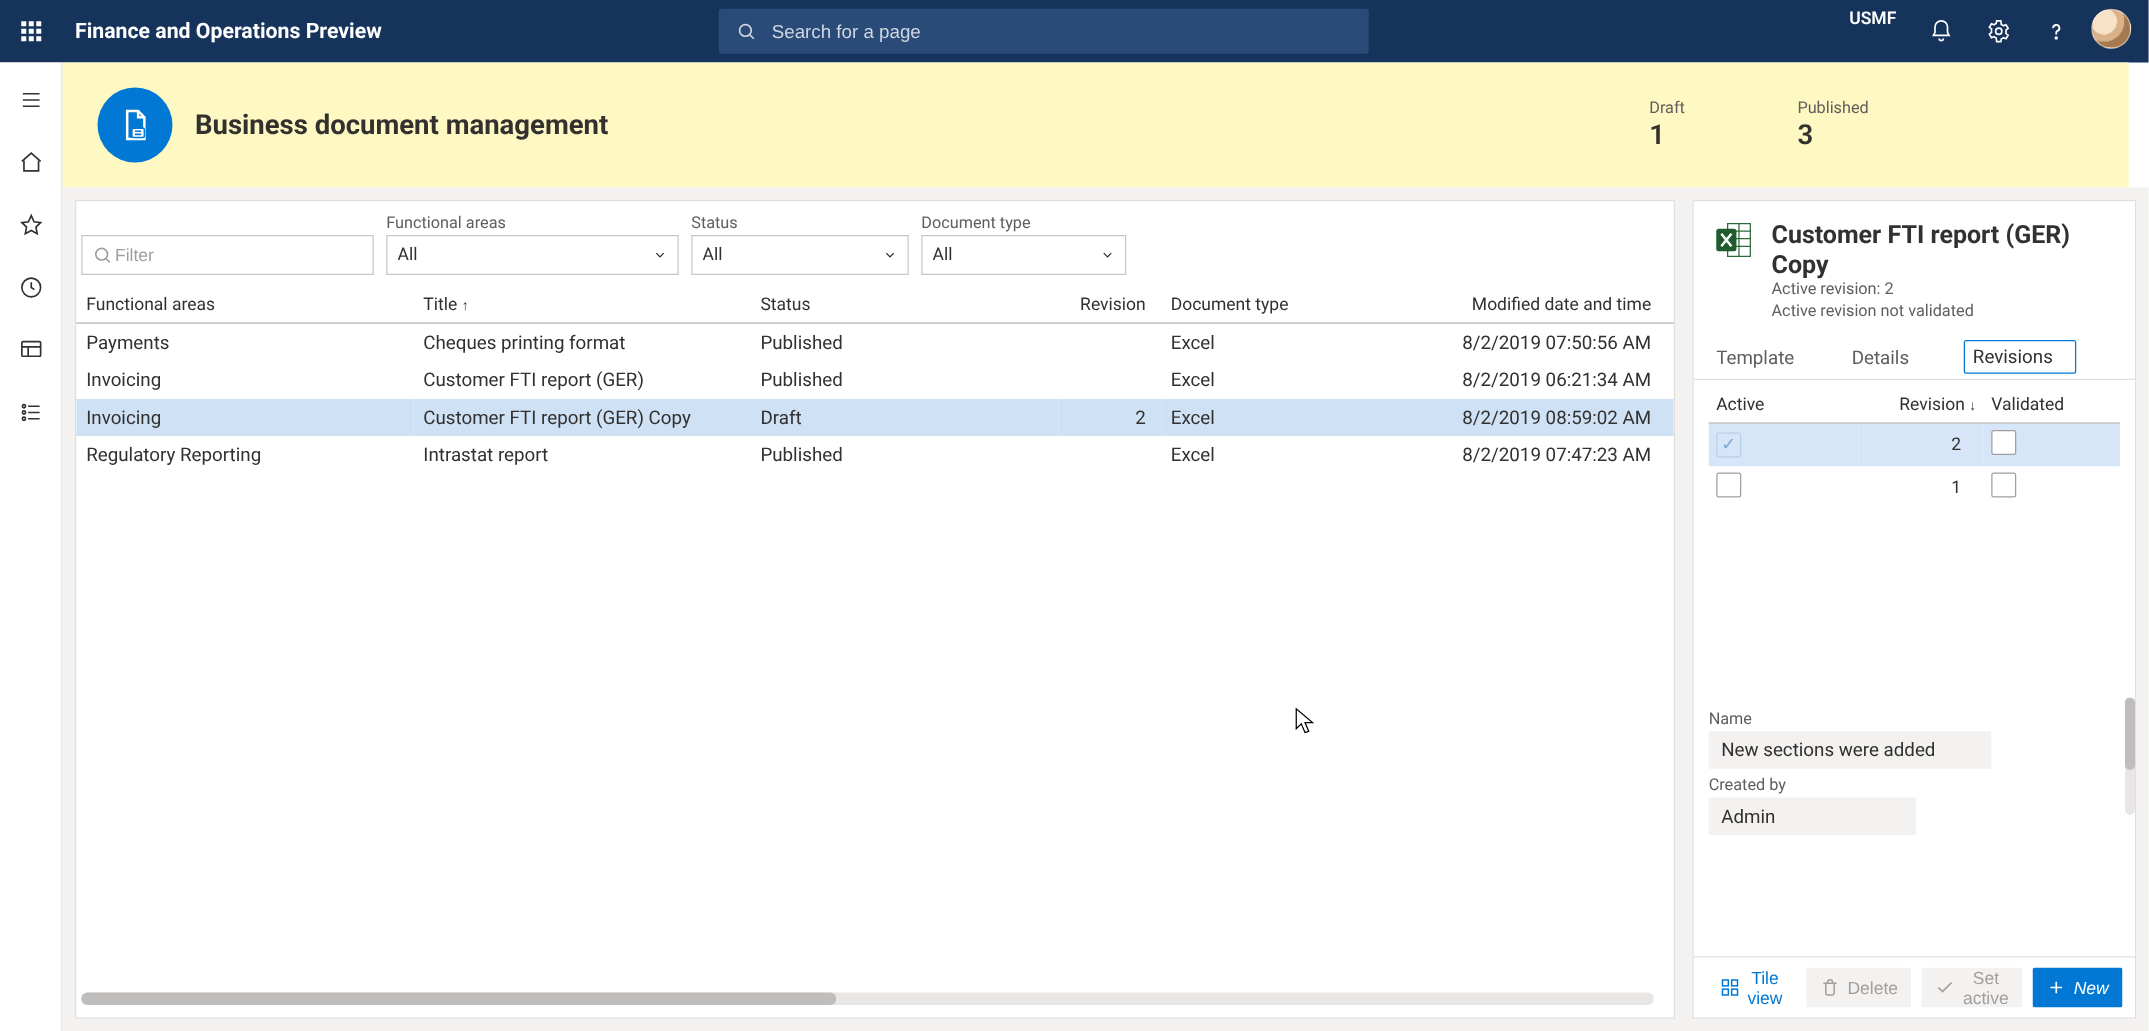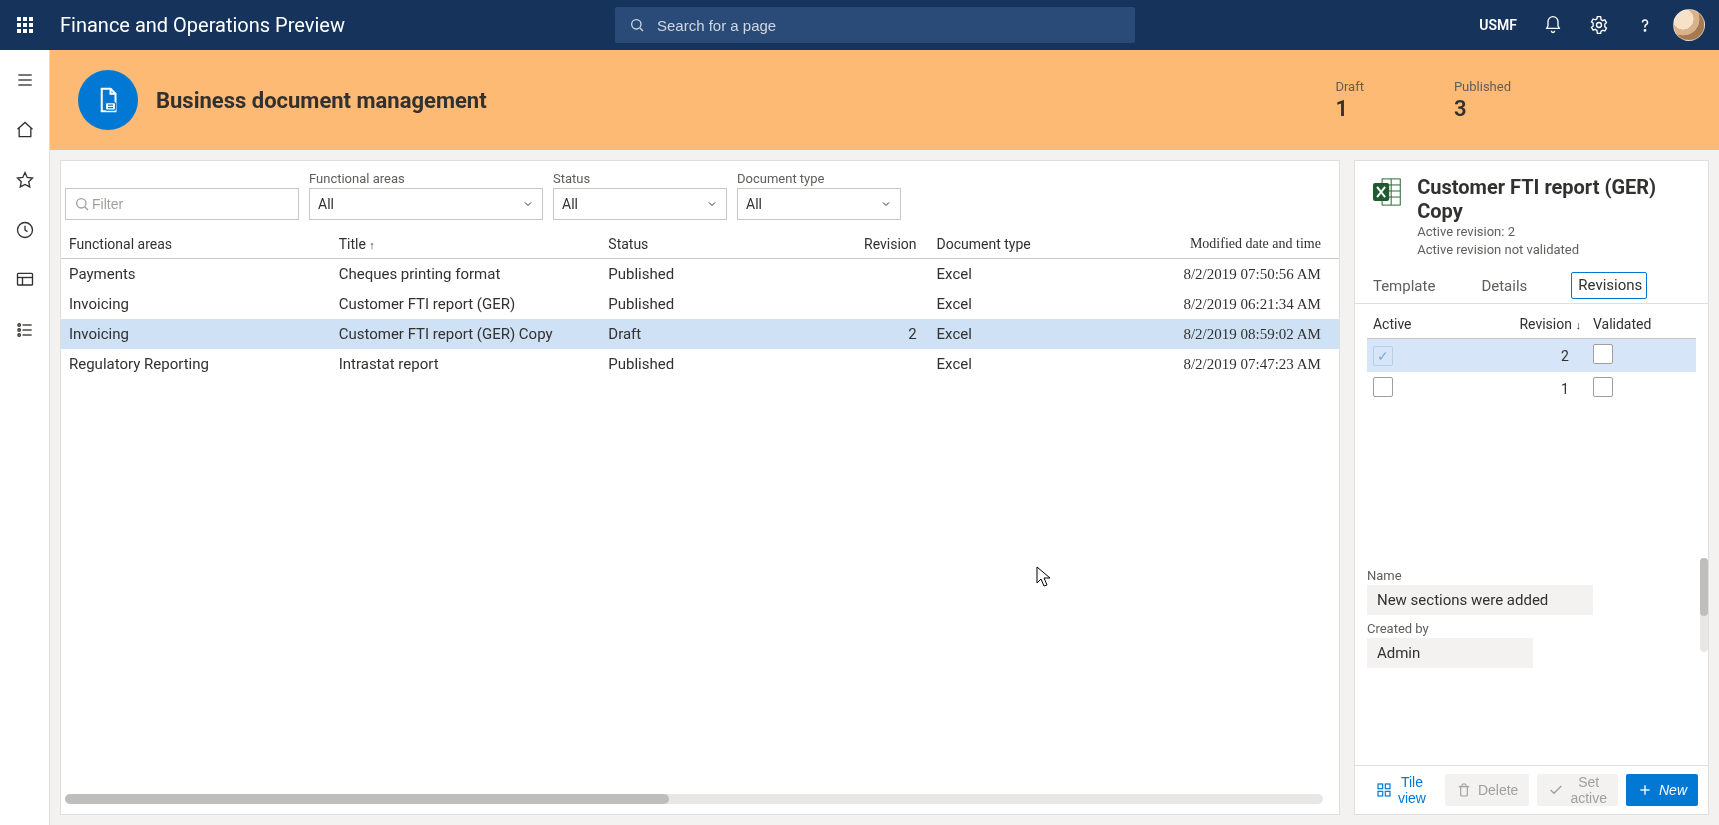--- a/index.html
+++ b/index.html
@@ -40,60 +40,60 @@
     width: 50px; height: 50px;
     display:flex; align-items:center; justify-content:center;
     cursor:pointer;
   }
   .waffle-grid {
     width:16px; height:16px;
     display:grid; grid-template-columns:repeat(3,4px); grid-template-rows:repeat(3,4px);
     gap:2px;
   }
   .waffle-grid span { background:#fff; width:4px; height:4px; }
-  .app-title { font-size:20px; font-weight:400; margin-left:10px; }
+  .app-title { font-size:17px; font-weight:700; margin-left:10px; }
   .searchbar {
     margin-left: 270px;
     background: var(--navy-light);
     width: 520px;
     height: 36px;
     border-radius: 2px;
     display:flex; align-items:center;
     padding: 0 14px;
     color: #d0d7e2;
   }
   .searchbar input {
     background: transparent; border: none; outline: none;
     color: #fff; font-size: 15px; margin-left: 10px; width: 100%;
   }
   .searchbar input::placeholder { color: #d0d7e2; }
-  .topbar-right { margin-left:auto; display:flex; align-items:center; gap:10px; padding-right:14px; }
+  .topbar-right { margin-left:auto; display:flex; align-items:flex-start; gap:10px; padding-right:14px; }
   .company-badge { font-size:14px; font-weight:600; padding:0 8px; }
   .top-icon { width:36px; height:36px; display:flex; align-items:center; justify-content:center; cursor:pointer; }
   .avatar { width:32px; height:32px; border-radius:50%; background: radial-gradient(circle at 30% 30%, #f7e2c7 0 35%, #d9b28a 36% 55%, #a57a50 56% 100%); border:1px solid rgba(255,255,255,.4); }
 
   
   .rail {
     position:absolute;
     top:50px; left:0; bottom:0;
     width:50px;
     background:#fff;
     border-right:1px solid var(--border-light);
     display:flex; flex-direction:column; align-items:center;
     padding-top:16px; gap:22px;
   }
   .rail-btn { width:36px; height:28px; display:flex; align-items:center; justify-content:center; color:#323130; cursor:pointer; }
   .rail svg { stroke:#323130; }
 
   
   .page-header {
     position:absolute;
-    top:50px; left:50px; right:0;
+    top:50px; left:50px; right:16px;
     height:100px;
-    background:#fdba74;
+    background:#fef9c3;
     display:flex; align-items:center;
     padding: 0 28px;
   }
   .doc-icon {
     width:60px; height:60px; border-radius:50%;
     background: var(--blue);
     display:flex; align-items:center; justify-content:center;
     color:#fff;
   }
   .page-title { font-size:22px; font-weight:700; margin-left:18px; }
@@ -153,21 +153,21 @@
     padding:6px 8px; border-bottom:1px solid var(--border);
     color:var(--text);
     white-space: nowrap; overflow:hidden; text-overflow:ellipsis;
   }
   .grid td {
     padding:6px 8px; font-size:15px;
     white-space: nowrap; overflow:hidden; text-overflow:ellipsis;
   }
   .grid tr.selected td { background: var(--bg-highlight); }
   .grid .rev { text-align:right; padding-right:12px; }
-  .grid .mod { text-align:right; padding-right:18px;font-family:Liberation Serif, serif; }
+  .grid .mod { text-align:right; padding-right:18px; }
   .sort-arrow { font-size:11px; }
 
   .hscroll {
     position:absolute; left:4px; right:16px; bottom:10px;
     height:10px; background: #e9e7e5; border-radius:5px;
   }
   .hscroll-thumb { height:10px; background:#c0bebc; border-radius:5px; width:48%; }
 
   
   .detail-header {
@@ -176,21 +176,21 @@
   .excel-icon {
     width:34px; height:34px;
   }
   .detail-title { font-size:20px; font-weight:700; }
   .detail-sub { font-size:13px; color:var(--text-light); line-height:1.35; }
   .tabs {
     display:flex; gap:42px; padding:0 16px; border-bottom:1px solid var(--border-light);
     height:38px; align-items:flex-end;
   }
   .tab { font-size:15px; padding:6px 2px 8px 2px; cursor:pointer; color:var(--text-light); }
-  .tab.active { color:var(--text); border:1px solid var(--blue); border-radius:2px; padding:3px 4px 4px 6px; margin-bottom:4px; }
+  .tab.active { color:var(--text); border:1px solid var(--blue); border-radius:2px; padding:3px 18px 4px 6px; margin-bottom:4px; }
 
   .rev-table-wrap { padding:6px 12px 0 12px; flex:0 0 254px; }
   table.rev { width:100%; border-collapse:collapse; }
   .rev th { text-align:left; font-weight:400; font-size:14px; padding:6px 6px; border-bottom:1px solid var(--border); }
   .rev th.num { text-align:right; }
   .rev td { padding:5px 6px; font-size:14px; }
   .rev tr.selected td { background: var(--bg-highlight2); }
   .chk {
     width:20px; height:20px; border:1px solid #a19f9d; display:inline-flex;
     align-items:center; justify-content:center; background:#fff; border-radius:2px; cursor:pointer;

